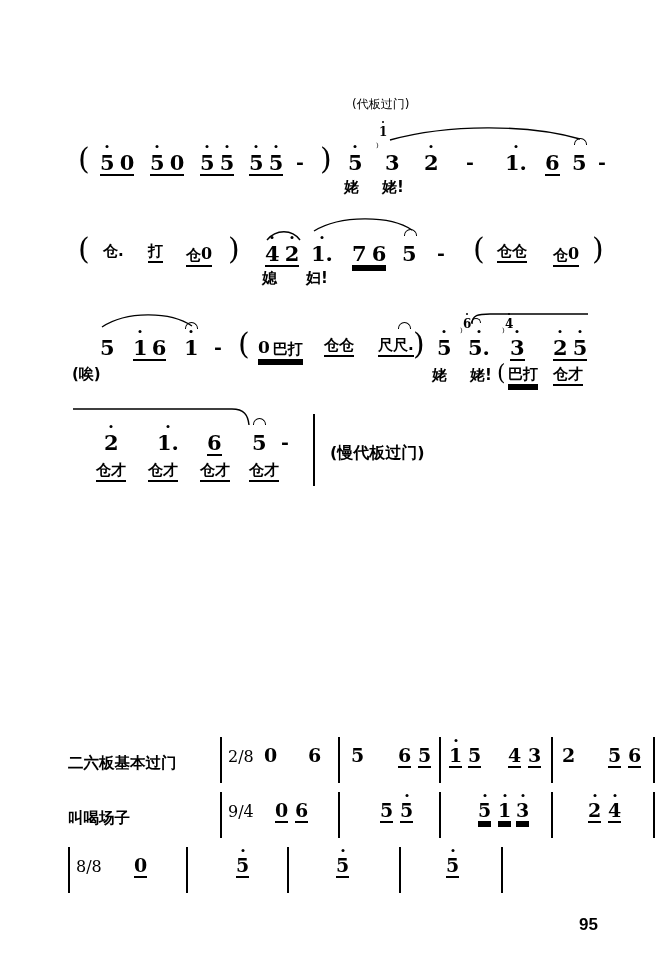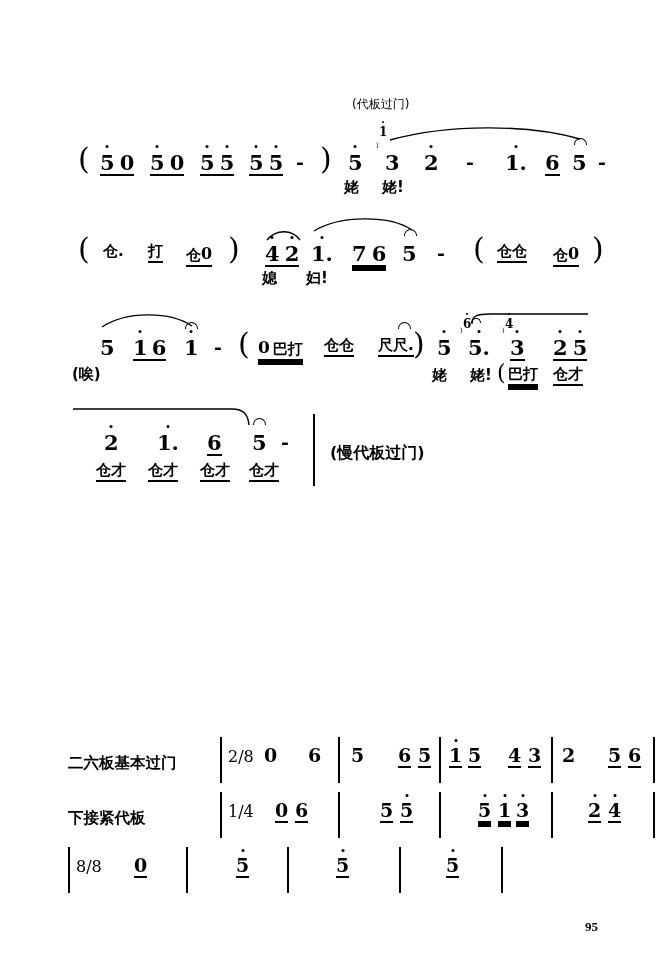--- a/index.html
+++ b/index.html
@@ -171,22 +171,22 @@
     font-family: "DejaVu Serif", "Liberation Serif", serif;
     font-weight: bold;
     font-size: 19px;
     line-height: 19px;
     top: 5px;
   }
   .pagenum {
     position: absolute;
     right: 62px;
     bottom: 45px;
-    font-family: Liberation Serif, serif;
-    font-size: 13px;
+    font-family: Liberation Sans, sans-serif;
+    font-size: 17px;
     font-weight: bold;
   }
 </style>
 </head>
 <body>
 
 <div class="page">
 
   <div class="note-annot" style="left:352px; top:96px;">(代板过门)</div>
 
@@ -388,24 +388,24 @@
 
         <div class="barline" style="left:331px;"></div>
         <div class="cnote" style="left:342px;">2</div>
         <div class="cnote u" style="left:388px;">5</div>
         <div class="cnote u" style="left:408px;">6</div>
         <div class="barline" style="left:433px;"></div>
       </div>
     </div>
 
     <div class="cmp-row">
-      <div class="cmp-label">下接紧代板</div>
+      <div class="cmp-label">叫喝场子</div>
       <div class="cmp-music">
         <div class="barline" style="left:0px;"></div>
-        <div class="meter" style="left:8px;">1/4</div>
+        <div class="meter" style="left:8px;">9/4</div>
         <div class="cnote u" style="left:55px;">0</div>
         <div class="cnote u" style="left:75px;">6</div>
 
         <div class="barline" style="left:118px;"></div>
         <div class="cnote u" style="left:160px;">5</div>
         <div class="cnote dotup u" style="left:180px;">5</div>
 
         <div class="barline" style="left:219px;"></div>
         <div class="cnote dotup uu" style="left:258px;">5</div>
         <div class="cnote dotup uu" style="left:278px;">1</div>

